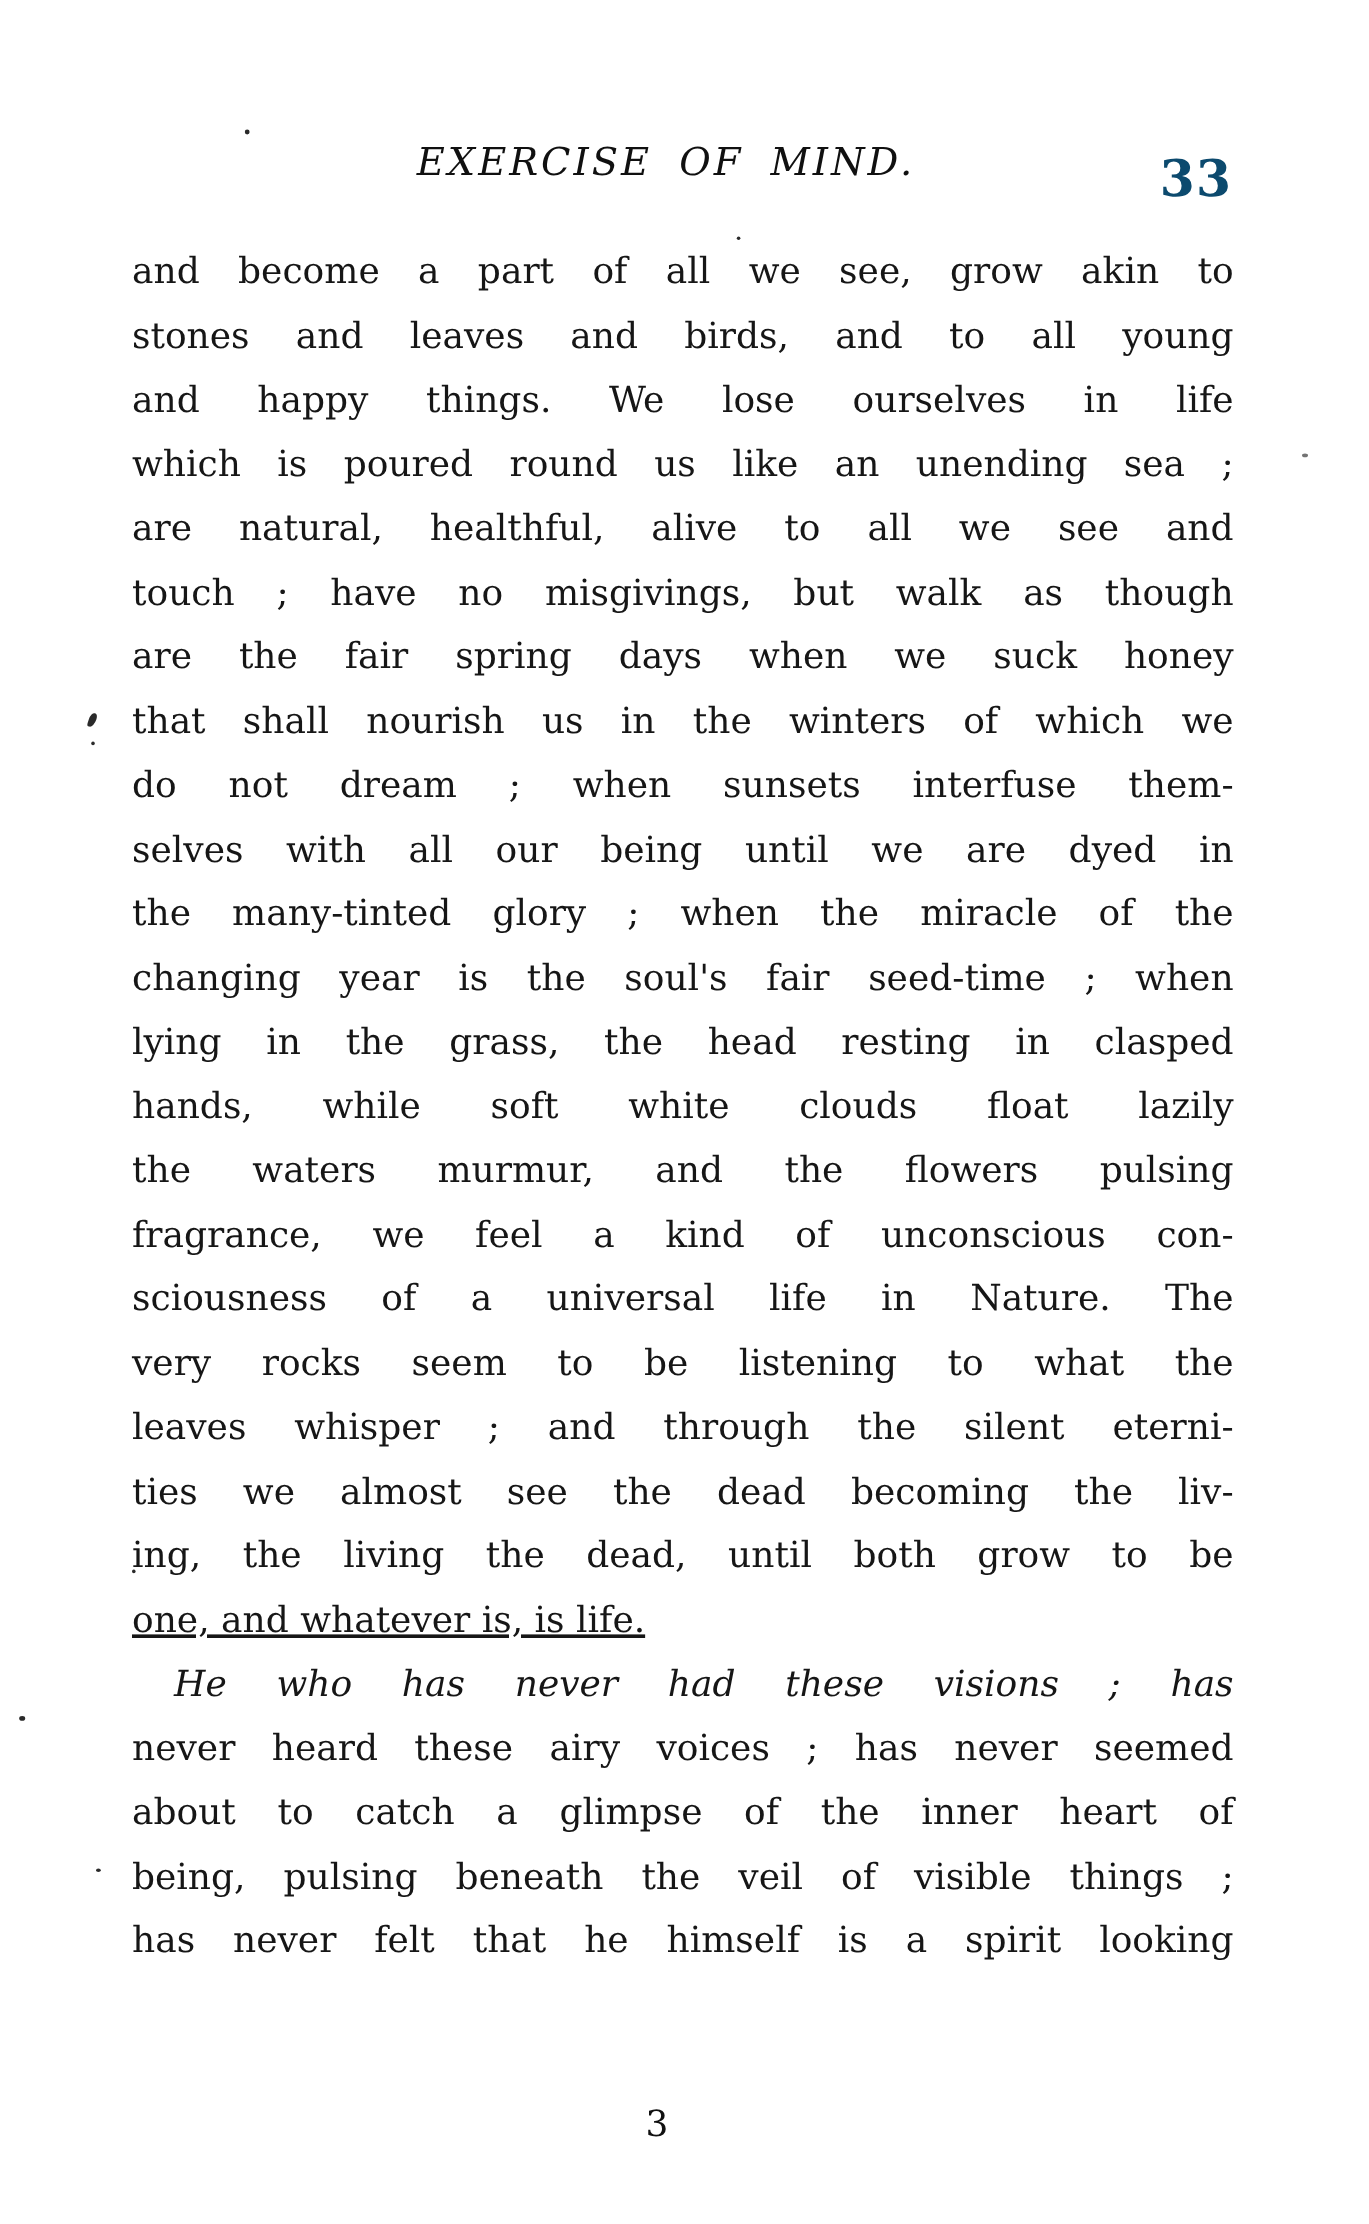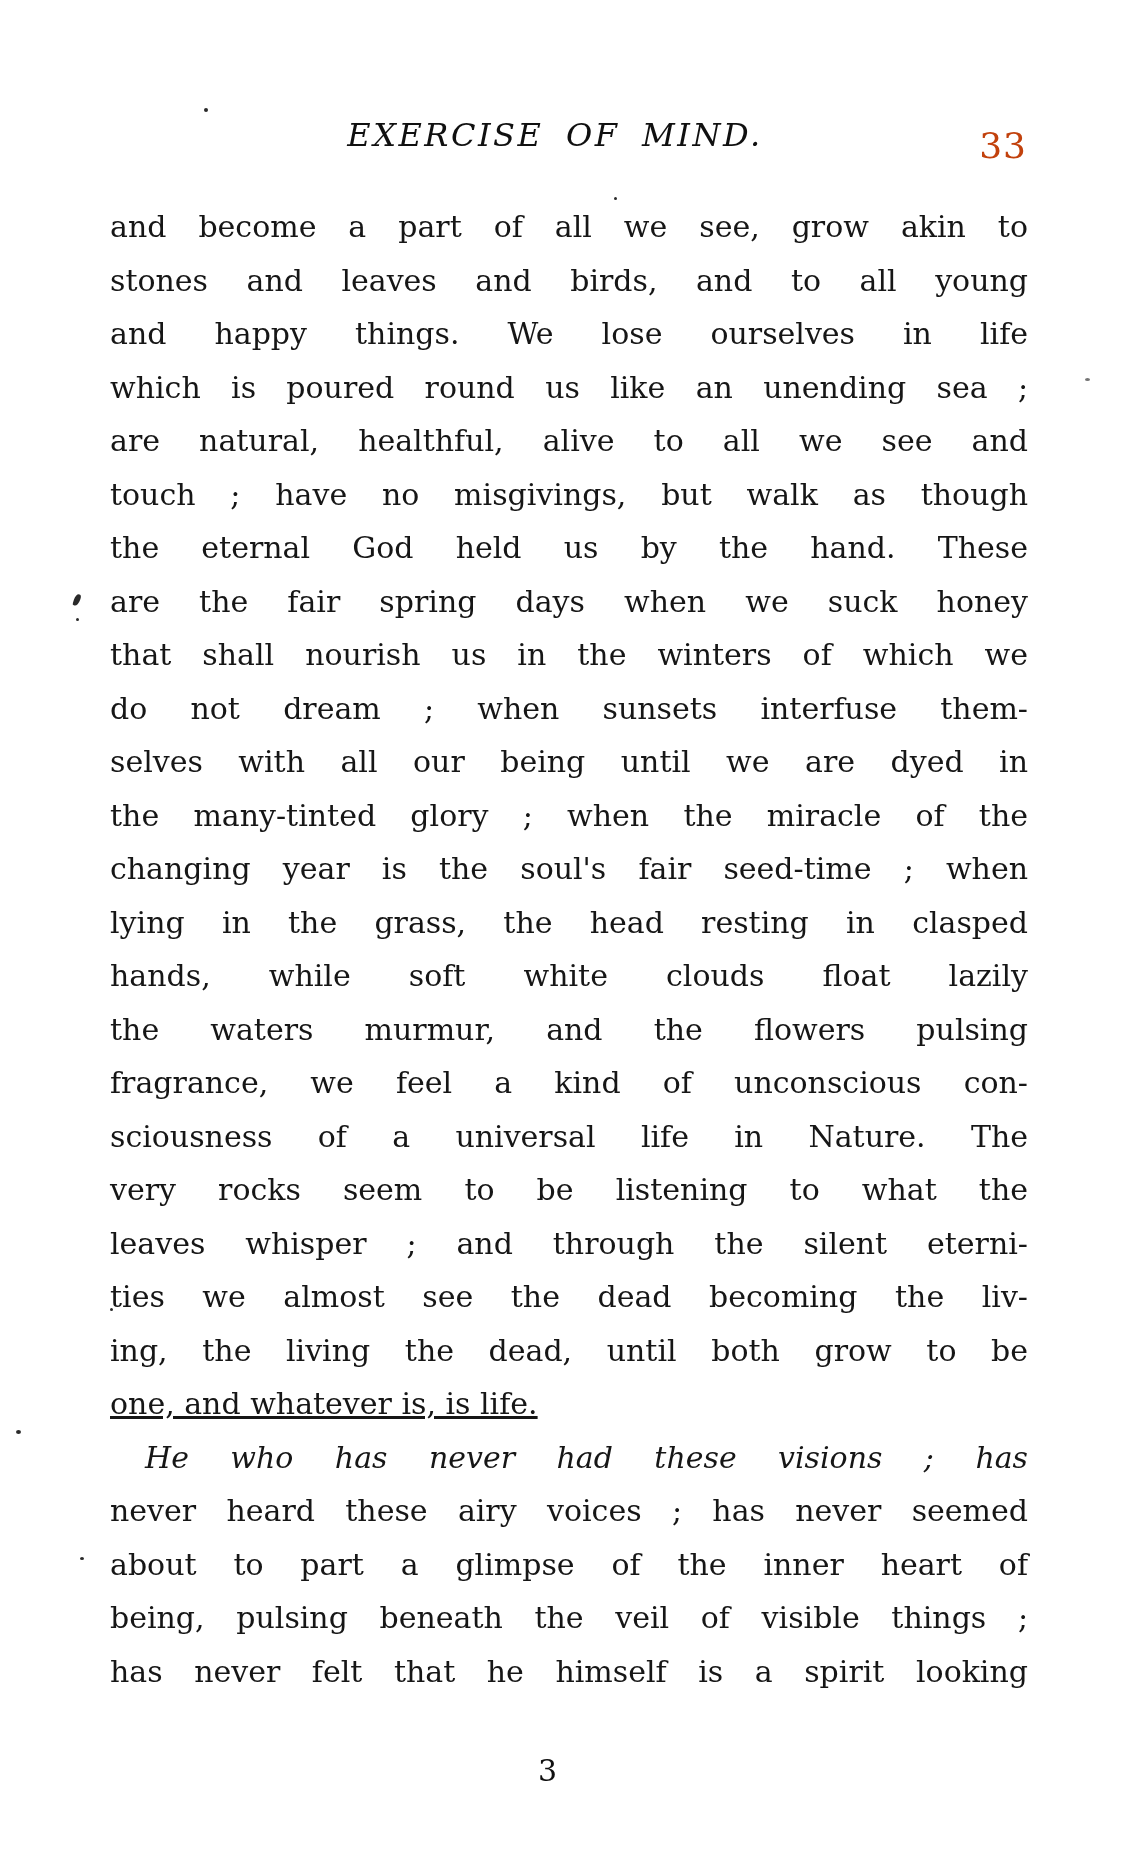--- a/index.html
+++ b/index.html
@@ -27,24 +27,25 @@
     font-style: italic;
     font-size: 32px;
     letter-spacing: 2.5px;
     word-spacing: 10px;
     color: #101010;
   }
   .page-number {
     position: absolute;
     top: 116px;
     right: 114px;
-    font-size: 36px;
+    font-size: 42px;
     line-height: 1;
     letter-spacing: 1px;
-    color: #c2410c;
+    color: #0c4a6e;
+    font-weight: bold;
   }
   .body-text {
     position: absolute;
     top: 188px;
     left: 110px;
     width: 918px;
     font-size: 30px;
     line-height: 53.5px;
   }
   .paragraph { margin: 0; }
@@ -106,42 +107,41 @@
   <div class="page-number">33</div>
 
   <div class="body-text">
     <div class="paragraph para-end">
         <div class="line">and become a part of all we see, grow akin to</div>
         <div class="line">stones and leaves and birds, and to all young</div>
         <div class="line">and happy things. We lose ourselves in life</div>
         <div class="line">which is poured round us like an unending sea ;</div>
         <div class="line">are natural, healthful, alive to all we see and</div>
         <div class="line">touch ; have no misgivings, but walk as though</div>
-        <div class="line">the eternal God held us by the hand. These</div>
         <div class="line">are the fair spring days when we suck honey</div>
         <div class="line">that shall nourish us in the winters of which we</div>
         <div class="line">do not dream ; when sunsets interfuse them-</div>
         <div class="line">selves with all our being until we are dyed in</div>
         <div class="line">the many-tinted glory ; when the miracle of the</div>
         <div class="line">changing year is the soul's fair seed-time ; when</div>
         <div class="line">lying in the grass, the head resting in clasped</div>
         <div class="line">hands, while soft white clouds float lazily</div>
         <div class="line">the waters murmur, and the flowers pulsing</div>
         <div class="line">fragrance, we feel a kind of unconscious con-</div>
         <div class="line">sciousness of a universal life in Nature. The</div>
         <div class="line">very rocks seem to be listening to what the</div>
         <div class="line">leaves whisper ; and through the silent eterni-</div>
         <div class="line">ties we almost see the dead becoming the liv-</div>
         <div class="line">ing, the living the dead, until both grow to be</div>
         <div class="line">one, and whatever is, is life.</div>
       </div>
     <div class="paragraph indent-first">
         <div class="line">He who has never had these visions ; has</div>
         <div class="line">never heard these airy voices ; has never seemed</div>
-        <div class="line">about to part a glimpse of the inner heart of</div>
+        <div class="line">about to catch a glimpse of the inner heart of</div>
         <div class="line">being, pulsing beneath the veil of visible things ;</div>
         <div class="line">has never felt that he himself is a spirit looking</div>
       </div>
   </div>
 
   <div class="footer-mark">3</div>
 
 </div>
 
 </body></html>

